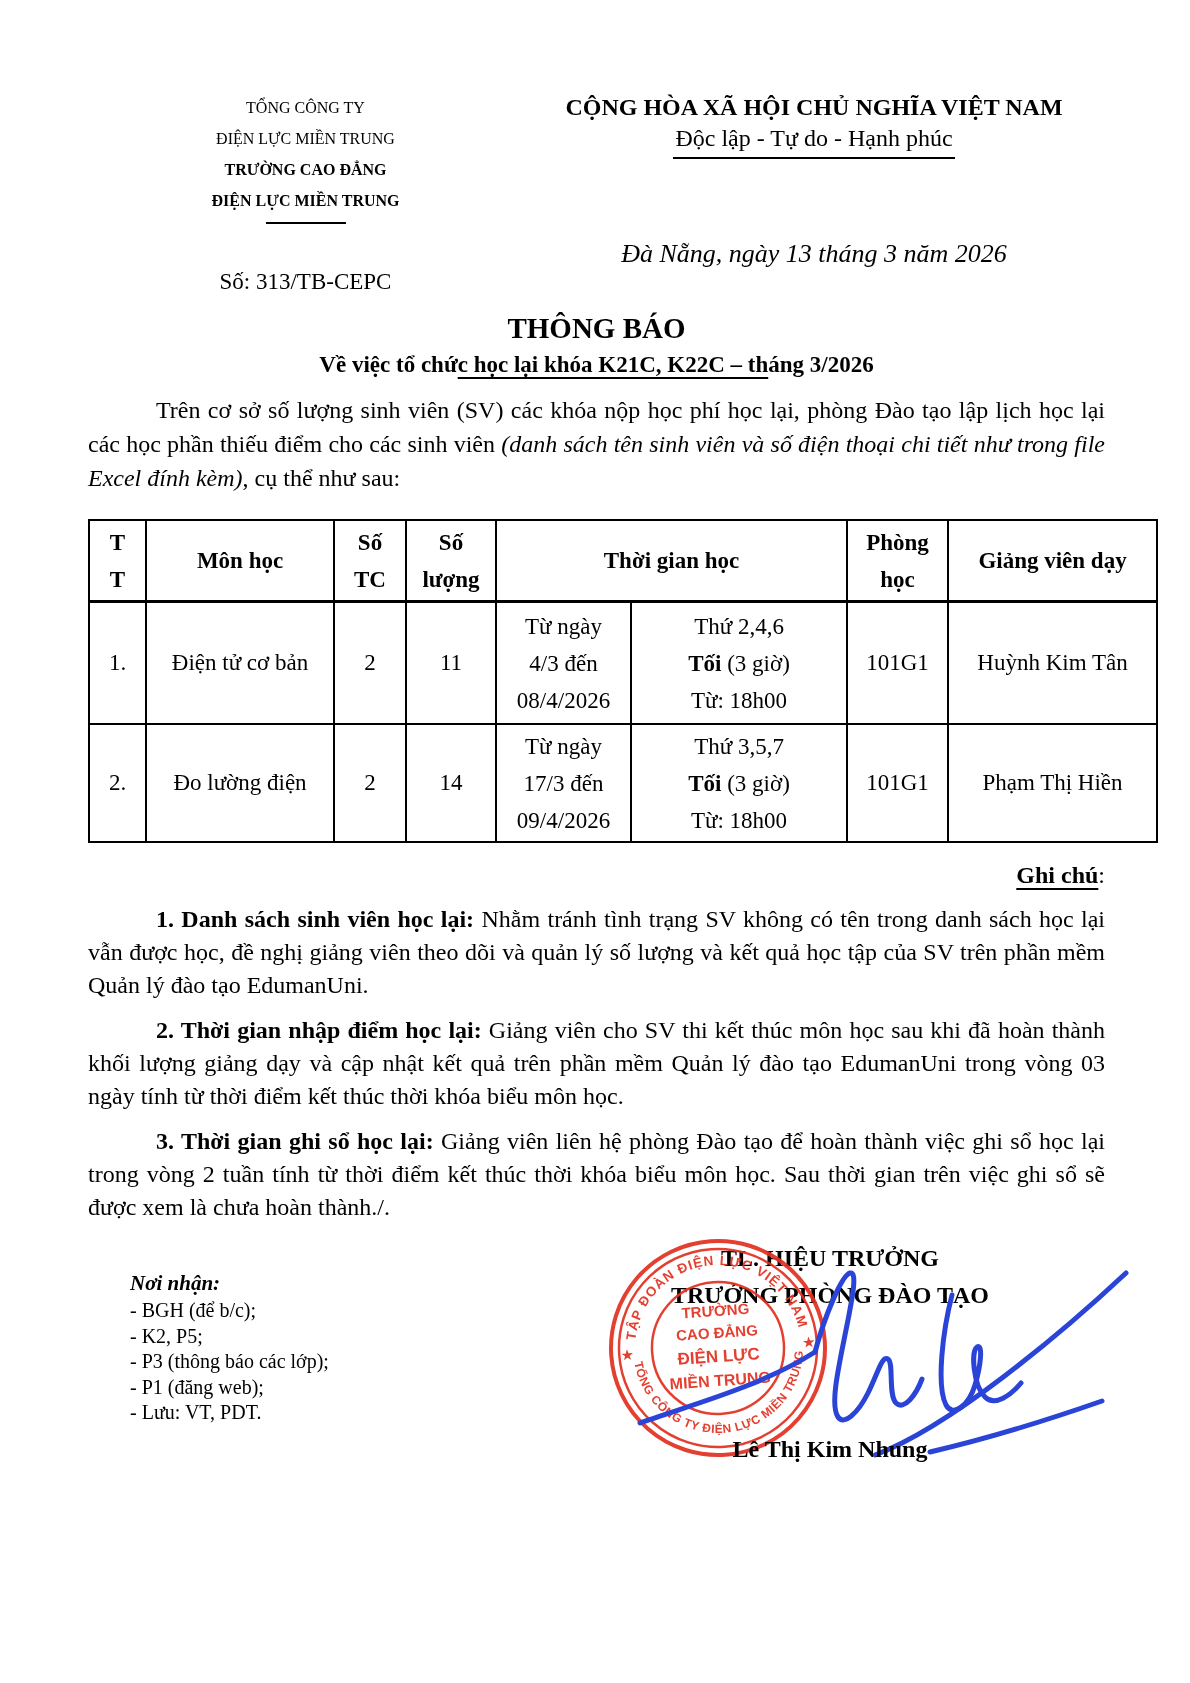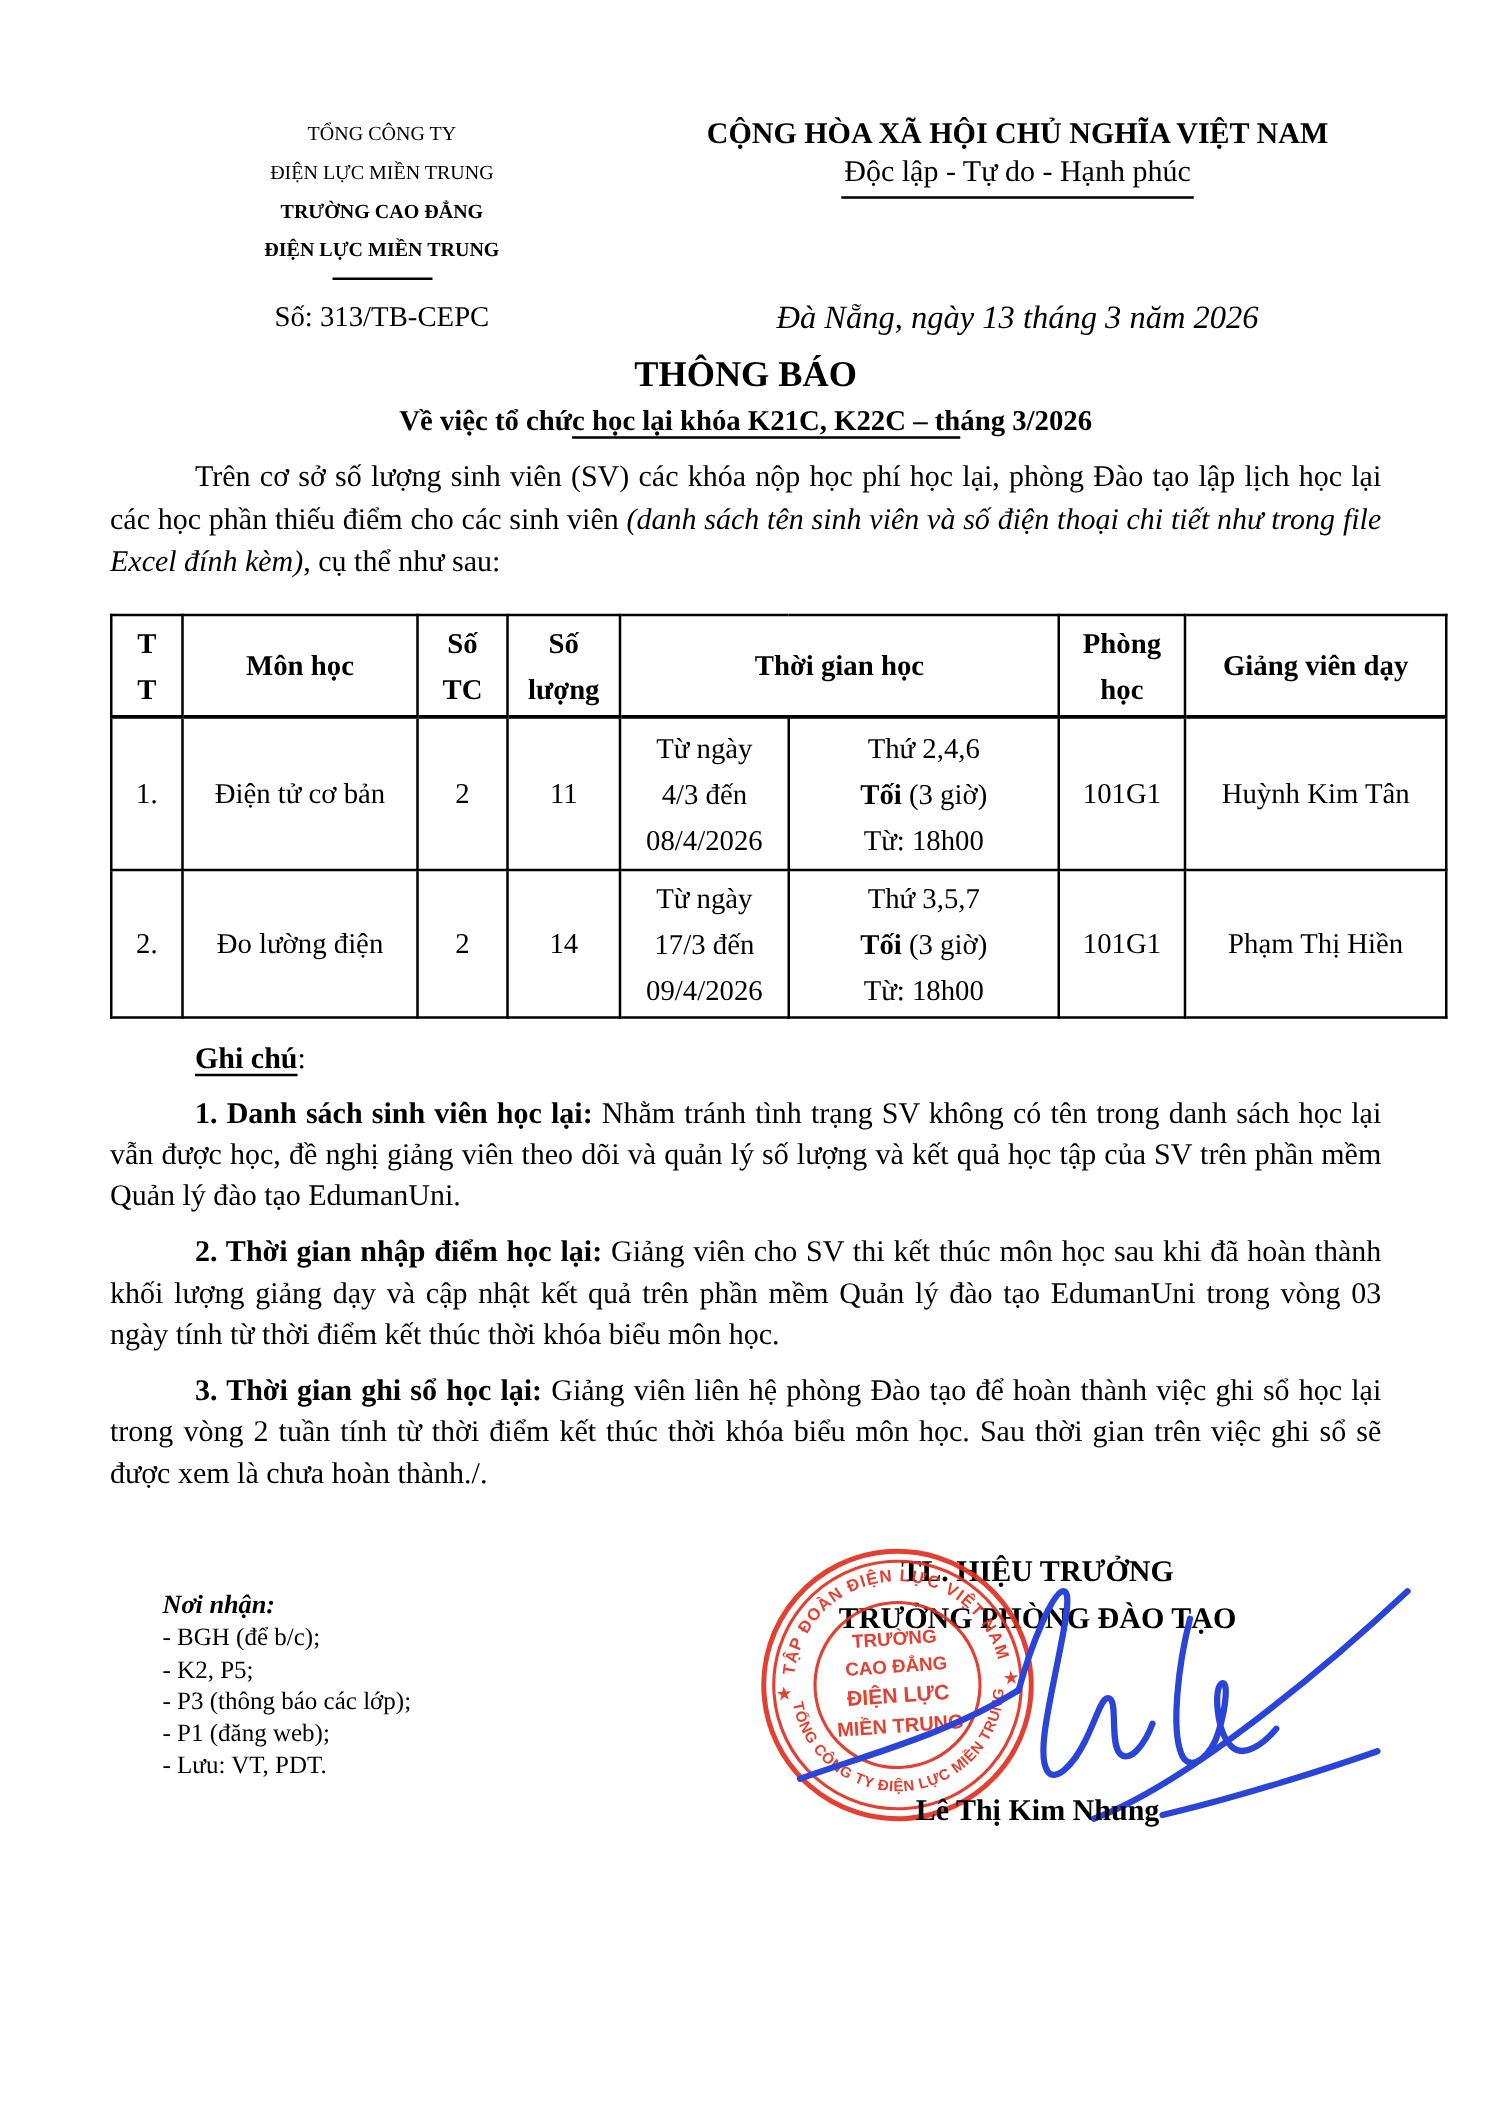--- a/index.html
+++ b/index.html
@@ -17,40 +17,40 @@
   
   .hdr{display:flex;width:1017px;}
   .hdr-left{width:435px;text-align:center;}
   .hdr-right{width:582px;text-align:center;}
   .org-line{font-size:16px;line-height:31px;}
   .org-line.b{font-weight:bold;}
   .org-rule{width:80px;height:0;border-bottom:2px solid #000;margin:6px auto 0 auto;}
   .nat-title{font-size:24px;font-weight:bold;line-height:31px;}
   .motto{display:inline-block;font-size:24px;font-weight:normal;line-height:31px;border-bottom:2px solid #000;padding:0 2px 3px 2px;}
   .numdate{display:flex;width:1017px;margin-top:14px;}
-  .doc-num{width:435px;text-align:center;font-size:23px;line-height:31px;}
+  .doc-num{width:435px;text-align:center;font-size:23px;line-height:31px;margin-top:28px;}
   .place-date{width:582px;text-align:center;font-size:26px;line-height:31px;font-style:italic;}
   
   .title-main{margin-top:12px;text-align:center;font-size:29px;font-weight:bold;line-height:38px;}
   .title-sub{text-align:center;font-size:23px;font-weight:bold;line-height:36px;}
   .title-sub .u{text-decoration:underline;text-underline-offset:5px;}
   
   .intro{margin-top:10px;width:1017px;font-size:24px;line-height:34px;text-align:justify;text-indent:68px;}
   .intro .it{font-style:italic;}
   
   table.sched{border-collapse:collapse;table-layout:fixed;width:1068px;margin-top:24px;}
   table.sched td,table.sched th{border:2px solid #000;padding:2px 4px;font-size:23px;text-align:center;vertical-align:middle;}
   table.sched th{font-weight:bold;line-height:30px;height:75px;border-bottom:3px solid #000;}
   table.sched td{line-height:36px;}
   tr.r1 td{height:116px;}
   tr.r2 td{height:112px;}
   .cell-line{display:block;line-height:37px;}
   .bold{font-weight:bold;}
   
-  .ghichu{margin-top:16px;font-size:24px;line-height:32px;margin-left:68px;}
+  .ghichu{margin-top:16px;font-size:24px;line-height:32px;margin-left:68px;text-align:right;}
   .ghichu .u{font-weight:bold;text-decoration:underline;text-underline-offset:5px;}
   .note{margin-top:12px;width:1017px;font-size:24px;line-height:33px;text-align:justify;text-indent:68px;}
   .note .lead{font-weight:bold;}
   
   .recipients{position:absolute;left:130px;top:1268px;}
   .recip-h{font-size:21px;font-weight:bold;font-style:italic;line-height:30px;}
   .recip-i{font-size:20px;line-height:25.5px;}
   .sig-block{position:absolute;left:545px;top:1240px;width:570px;text-align:center;}
   .sig-l1,.sig-l2{font-size:24px;font-weight:bold;line-height:37px;}
   .sig-name{position:absolute;left:545px;top:1436px;width:570px;text-align:center;font-size:24px;font-weight:bold;}

